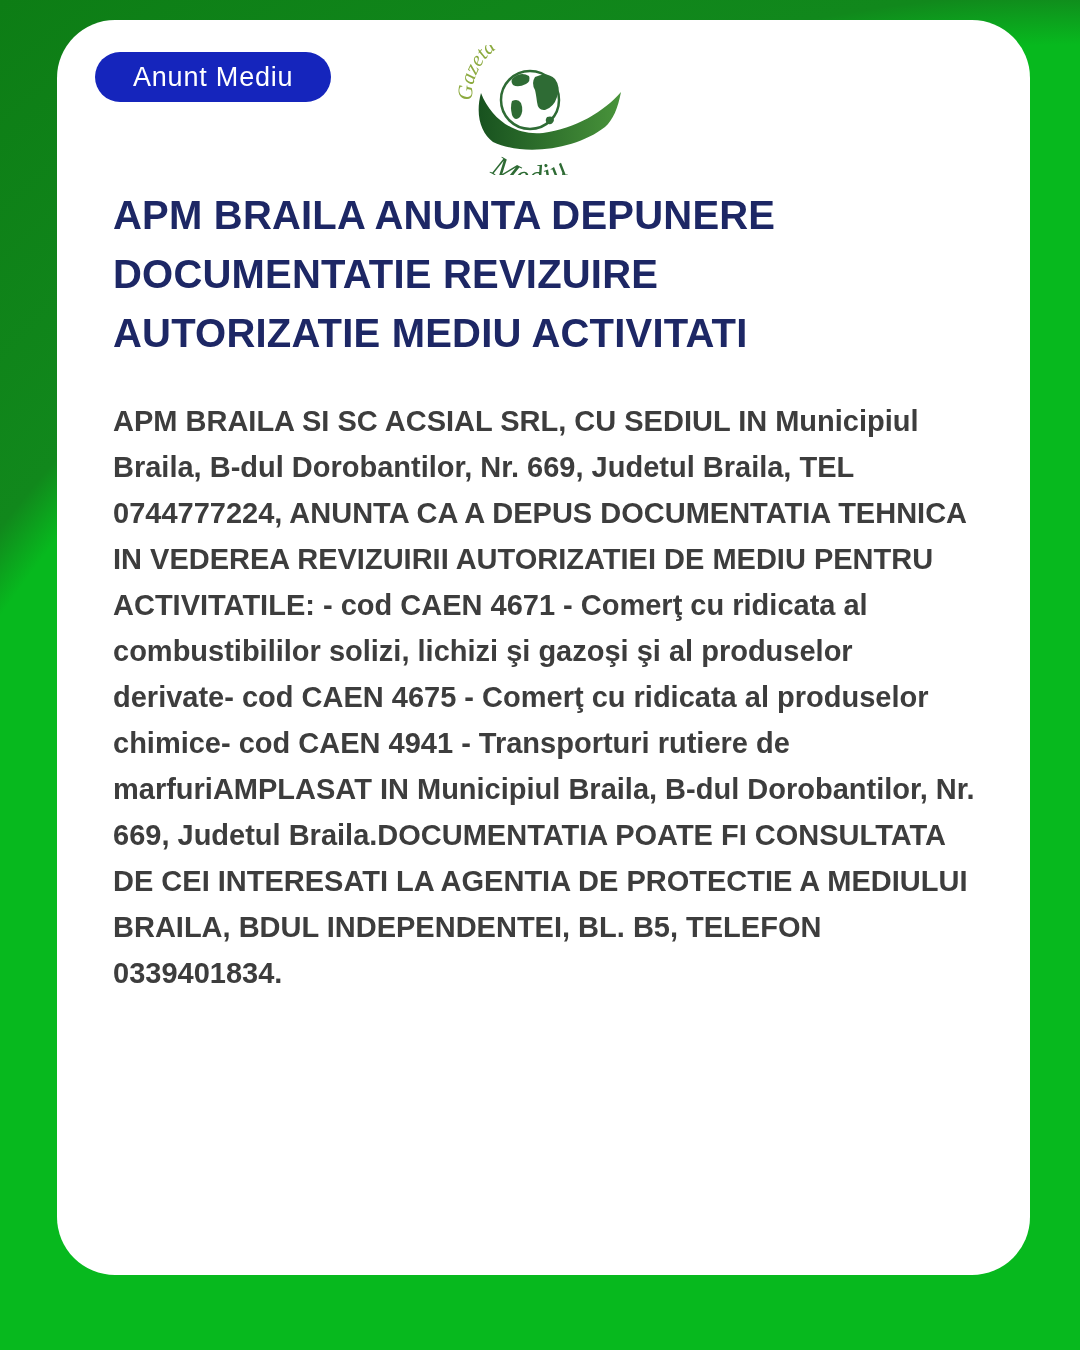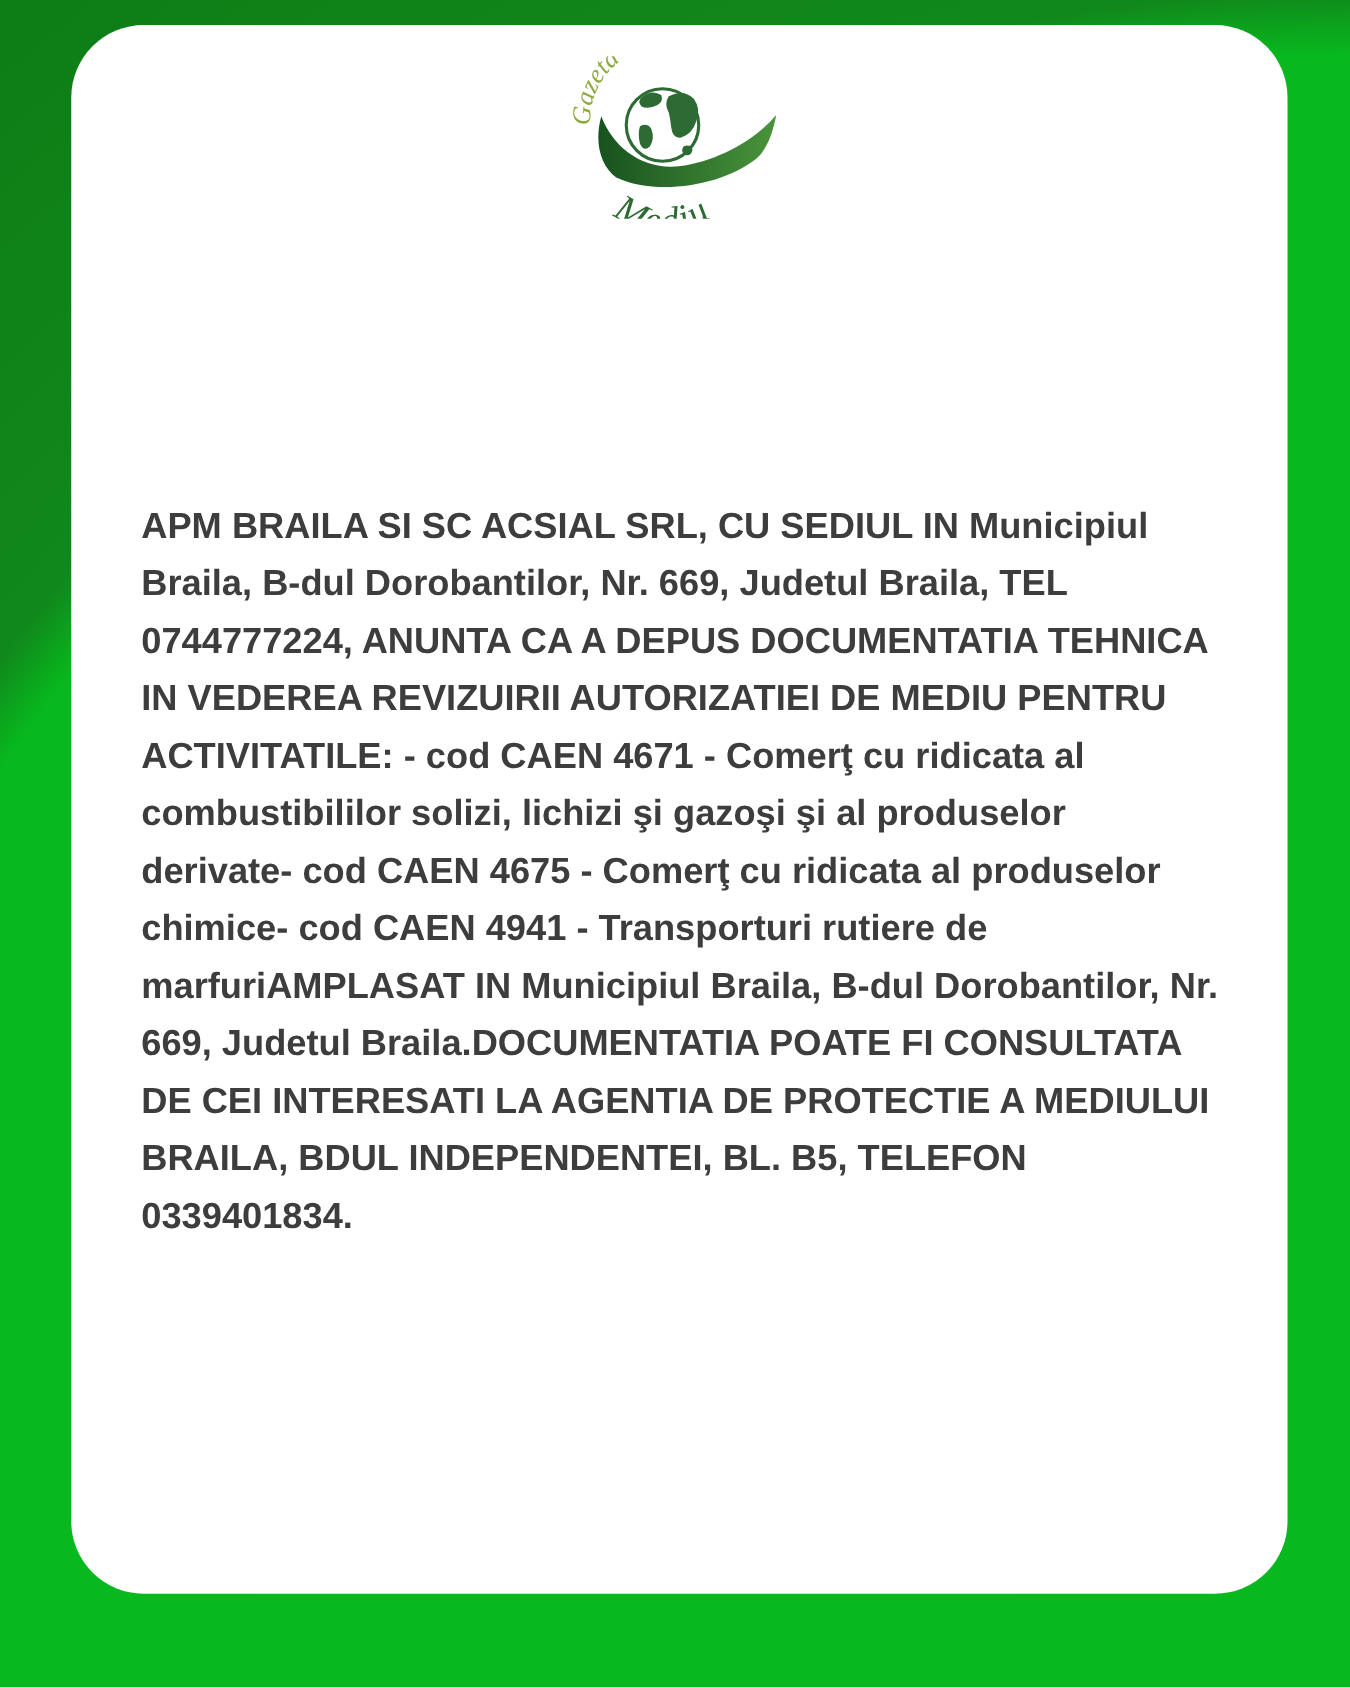--- a/index.html
+++ b/index.html
@@ -80,20 +80,23 @@
     font-weight: 700;
     color: #3d3d3d;
   }
 </style>
 </head>
 <body>
 
 <div class="canvas">
   <div class="card">
 
+    <div class="badge">
+      <span>Anunt Mediu</span>
+    </div>
 
     <svg class="logo" viewBox="0 0 180 130" xmlns="http://www.w3.org/2000/svg">
       <defs>
         <linearGradient id="leafg" x1="0" y1="0" x2="1" y2="0">
           <stop offset="0" stop-color="#18521f"></stop>
           <stop offset="1" stop-color="#49943b"></stop>
         </linearGradient>
         <path id="arcTopPath" d="M 18,62 A 60 60 0 0 1 128,20" fill="none"></path>
         <path id="arcBottomPath" d="M 16,94 A 62 62 0 0 0 136,96" fill="none"></path>
       </defs>
@@ -116,17 +119,18 @@
       </g>
 
       <text class="arc-top">
         <textPath href="#arcTopPath" startOffset="4%">Gazeta de</textPath>
       </text>
       <text class="arc-bottom" text-anchor="middle">
         <textPath href="#arcBottomPath" startOffset="50%">Mediu</textPath>
       </text>
     </svg>
 
+    <h1 class="title">APM BRAILA ANUNTA DEPUNERE DOCUMENTATIE REVIZUIRE AUTORIZATIE MEDIU ACTIVITATI</h1>
 
     <p class="body-text">APM BRAILA SI SC ACSIAL SRL, CU SEDIUL IN Municipiul Braila, B-dul Dorobantilor, Nr. 669, Judetul Braila, TEL 0744777224, ANUNTA CA A DEPUS DOCUMENTATIA TEHNICA IN VEDEREA REVIZUIRII AUTORIZATIEI DE MEDIU PENTRU ACTIVITATILE: - cod CAEN 4671 - Comerţ cu ridicata al combustibililor solizi, lichizi şi gazoşi şi al produselor derivate- cod CAEN 4675 - Comerţ cu ridicata al produselor chimice- cod CAEN 4941 - Transporturi rutiere de marfuriAMPLASAT IN Municipiul Braila, B-dul Dorobantilor, Nr. 669, Judetul Braila.DOCUMENTATIA POATE FI CONSULTATA DE CEI INTERESATI LA AGENTIA DE PROTECTIE A MEDIULUI BRAILA, BDUL INDEPENDENTEI, BL. B5, TELEFON 0339401834.</p>
 
   </div>
 </div>
 
 </body></html>

